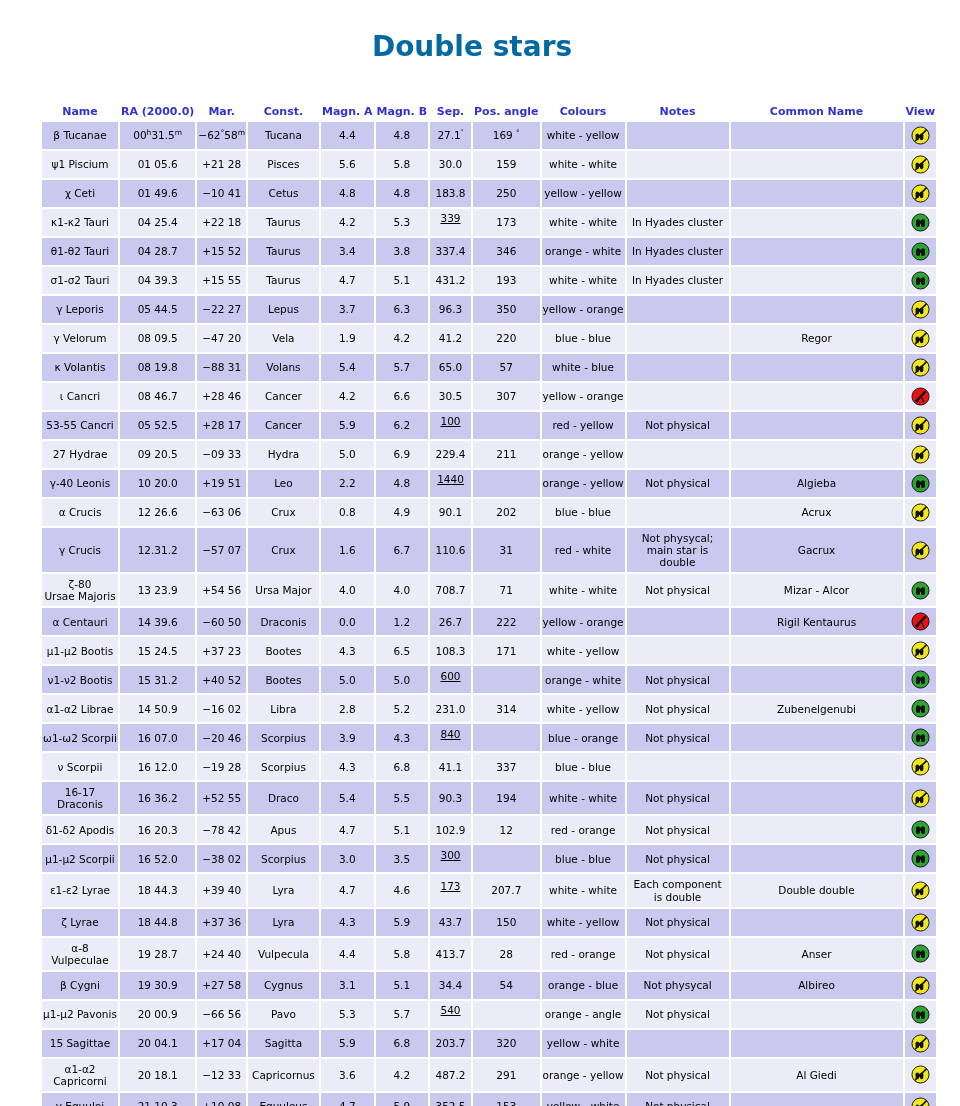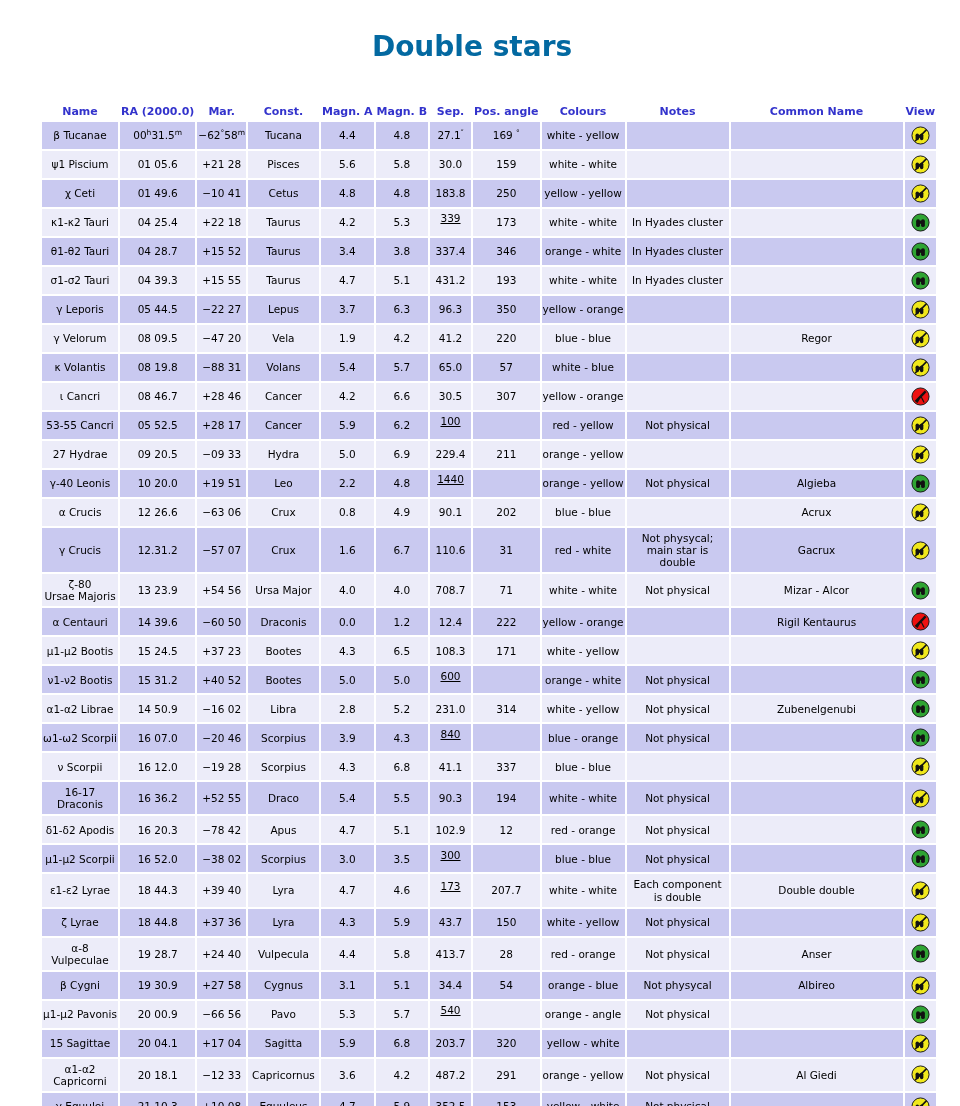--- a/index.html
+++ b/index.html
@@ -369,21 +369,21 @@
               <rect x="8.6" y="8" width="2.8" height="3.4" fill="#111111"></rect>
             </svg></span></td>
       </tr>
       <tr class="row-dark">
         <td class="cell-multiline">α Centauri</td>
         <td class="cell-nowrap">14 39.6</td>
         <td class="cell-nowrap">−60 50</td>
         <td class="cell-nowrap">Draconis</td>
         <td>0.0</td>
         <td>1.2</td>
-        <td class="cell-nowrap">12.4</td>
+        <td class="cell-nowrap">26.7</td>
         <td class="cell-nowrap">222</td>
         <td class="cell-nowrap">yellow - orange</td>
         <td class="cell-multiline"></td>
         <td class="cell-nowrap">Rigil Kentaurus</td>
         <td><span class="view-wrap"><svg width="19" height="19" viewBox="0 0 20 20">
               <circle cx="10" cy="10" r="9" fill="#ee1111" stroke="#111111" stroke-width="1"></circle>
               <line x1="4.8" y1="15.4" x2="15.4" y2="4.6" stroke="#111111" stroke-width="2.4"></line>
               <line x1="9.6" y1="10.6" x2="6.4" y2="16.4" stroke="#111111" stroke-width="1.3"></line>
               <line x1="10.8" y1="10.6" x2="13.8" y2="16.4" stroke="#111111" stroke-width="1.3"></line>
             </svg></span></td>

